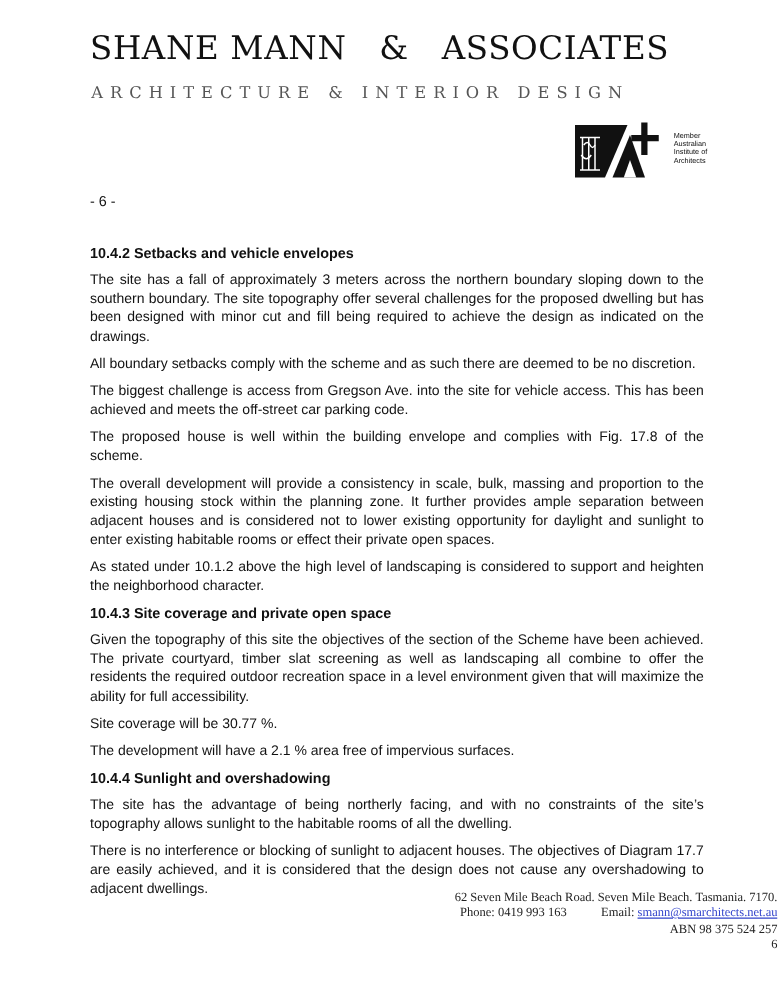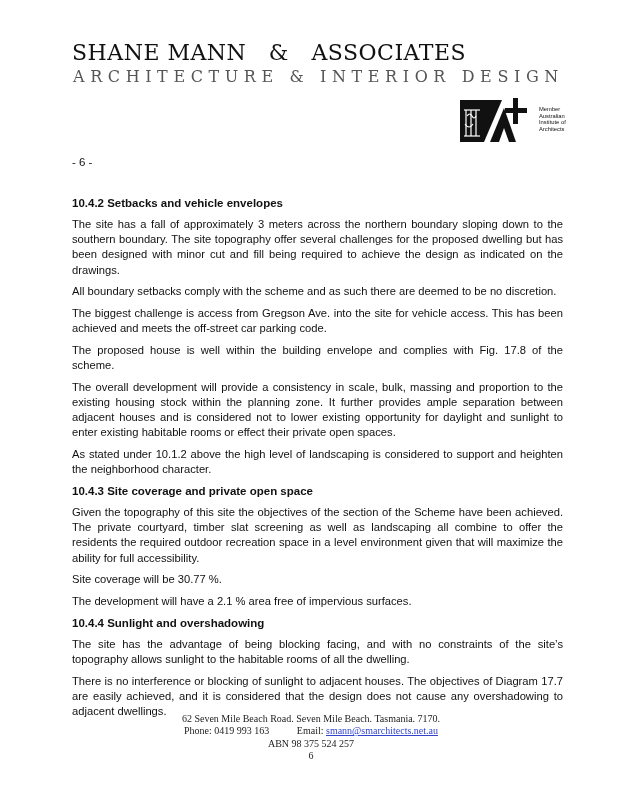--- a/index.html
+++ b/index.html
@@ -1,44 +1,44 @@
 <!DOCTYPE html>
 <html><head>
 <meta charset="utf-8">
 <style>
   html, body { margin: 0; padding: 0; background: #ffffff; }
   body { width: 622px; height: 805px; position: relative; overflow: hidden; color: #111; }
   .brand-title {
-    position: absolute; left: 72px; top: 40px;
-    font-family: "DejaVu Serif", serif; font-size: 22px; letter-spacing: 0.5px; color: #111;
+    position: absolute; left: 72px; top: 24px;
+    font-family: "DejaVu Serif", serif; font-size: 26px; letter-spacing: 0.5px; color: #111;
     white-space: pre;
   }
   .brand-sub {
     position: absolute; left: 73px; top: 67px;
-    font-family: "DejaVu Serif", serif; font-size: 16px; letter-spacing: 5.6px; color: #555;
+    font-family: "DejaVu Serif", serif; font-size: 13px; letter-spacing: 5.6px; color: #555;
     white-space: pre;
   }
   .logo { position: absolute; left: 458px; top: 96px; width: 120px; height: 48px; }
   .logo-text {
     position: absolute; left: 81px; top: 10px;
     font-family: "Liberation Sans", sans-serif; font-size: 5.8px; line-height: 6.5px; color: #111;
   }
   .logo-text div { white-space: nowrap; }
   .page-marker {
     position: absolute; left: 72px; top: 156px;
     font-family: "Liberation Sans", sans-serif; font-size: 11.5px;
   }
   .content {
     position: absolute; left: 72px; top: 196px; width: 491px;
     font-family: "Liberation Sans", sans-serif; font-size: 11.2px; line-height: 15.2px;
   }
   .content h3 { font-size: 11.5px; font-weight: bold; margin: 0 0 6px 0; line-height: 15px; }
   .content p { margin: 0 0 6.5px 0; text-align: justify; }
   .footer {
-    position: absolute; left: 0; top: 713px; width: 622px; text-align: center;
+    position: absolute; left: 0; top: 713px; width: 622px; text-align: right;
     font-family: "Liberation Serif", serif; font-size: 10px; line-height: 12.3px; color: #222;
   }
   .footer .row2 { white-space: pre; }
   .footer a { color: #3344cc; text-decoration: underline; }
 </style>
 </head>
 <body>
 
 <div class="brand-title">SHANE MANN   &amp;   ASSOCIATES</div>
 <div class="brand-sub">ARCHITECTURE &amp; INTERIOR DESIGN</div>
@@ -79,21 +79,21 @@
     <p>As stated under 10.1.2 above the high level of landscaping is considered to support and heighten the neighborhood character.</p>
   </section>
   <section>
     <h3>10.4.3 Site coverage and private open space</h3>
     <p>Given the topography of this site the objectives of the section of the Scheme have been achieved. The private courtyard, timber slat screening as well as landscaping all combine to offer the residents the required outdoor recreation space in a level environment given that will maximize the ability for full accessibility.</p>
     <p>Site coverage will be 30.77 %.</p>
     <p>The development will have a 2.1 % area free of impervious surfaces.</p>
   </section>
   <section>
     <h3>10.4.4 Sunlight and overshadowing</h3>
-    <p>The site has the advantage of being blocking facing, and with no constraints of the site’s topography allows sunlight to the habitable rooms of all the dwelling.</p>
+    <p>The site has the advantage of being northerly facing, and with no constraints of the site’s topography allows sunlight to the habitable rooms of all the dwelling.</p>
     <p>There is no interference or blocking of sunlight to adjacent houses. The objectives of Diagram 17.7 are easily achieved, and it is considered that the design does not cause any overshadowing to adjacent dwellings.</p>
   </section>
 </div>
 
 <div class="footer">
   <div>62 Seven Mile Beach Road. Seven Mile Beach. Tasmania. 7170.</div>
   <div class="row2"><span>Phone: 0419 993 163</span>           <span>Email: </span><a>smann@smarchitects.net.au</a></div>
   <div>ABN 98 375 524 257</div>
   <div>6</div>
 </div>

